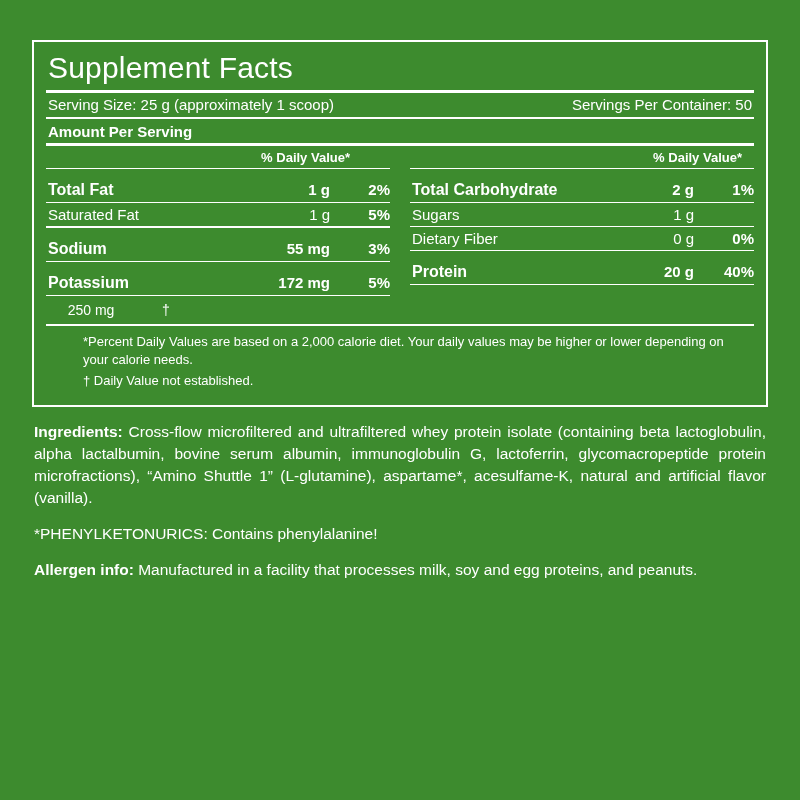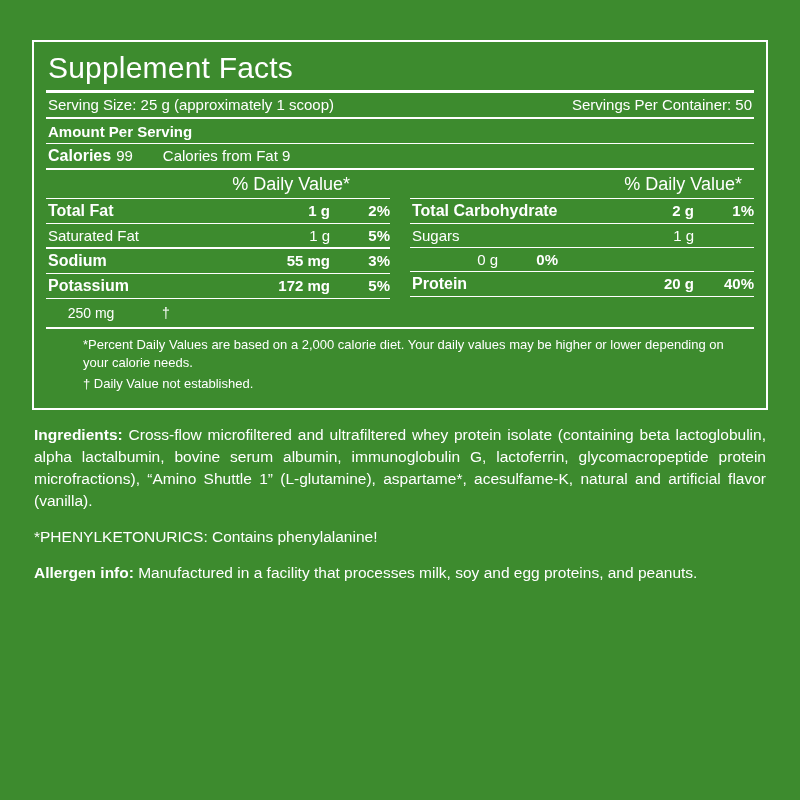--- a/index.html
+++ b/index.html
@@ -73,22 +73,22 @@
   .cal-row .cal-val {
     margin-left: 5px;
   }
   .cal-row .cal-from {
     margin-left: 30px;
   }
 
   
   .dv-head {
     display: flex;
-    font-size: 18px;
-    font-weight: normal;
+    font-size: 13px;
+    font-weight: bold;
     padding: 4px 0 3px 0;
   }
   .dv-head .col {
     width: 50%;
     box-sizing: border-box;
     text-align: right;
     padding-right: 6px;
   }
   .dv-head .col .inner {
     display: inline-block;
@@ -133,20 +133,21 @@
     text-align: right;
     font-weight: bold;
     white-space: nowrap;
   }
   .nut-row.bold .name,
   .nut-row.bold .amt {
     font-weight: bold;
   }
   .nut-row.bold .name {
     font-size: 16px;
+    margin-top: 9px;
   }
   .sep {
     height: 1px;
     background: #ffffff;
     width: 100%;
   }
 
   .gl-row {
     display: flex;
     align-items: baseline;
@@ -202,25 +203,20 @@
       </div>
       <div class="right">Servings Per Container: 50</div>
     </div>
 
     <div class="rule med"></div>
 
     <div class="amount-row">Amount Per Serving</div>
 
     <div class="rule"></div>
 
-    <div class="cal-row">
-      <span class="cal-label">Calories</span>
-      <span class="cal-val">99</span>
-      <span class="cal-from">Calories from Fat 9</span>
-    </div>
 
     <div class="rule med"></div>
 
     <div class="dv-head">
       <div class="col left">
         <span class="inner">% Daily Value*</span>
       </div>
       <div class="col right">
         <span class="inner">% Daily Value*</span>
       </div>
@@ -274,20 +270,21 @@
 
         <div class="sep"></div>
         <div class="nut-row">
           <span class="name">Sugars</span>
           <span class="amt">1 g</span>
           <span class="pct"></span>
         </div>
 
         <div class="sep"></div>
         <div class="nut-row">
+          <span class="name">Dietary Fiber</span>
           <span class="amt">0 g</span>
           <span class="pct">0%</span>
         </div>
 
         <div class="sep"></div>
         <div class="nut-row bold">
           <span class="name">Protein</span>
           <span class="amt">20 g</span>
           <span class="pct">40%</span>
         </div>

